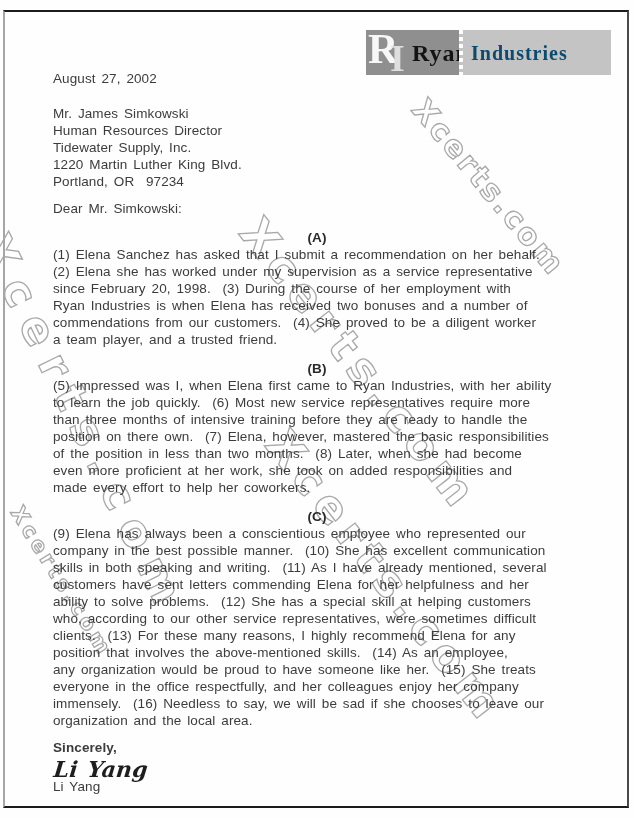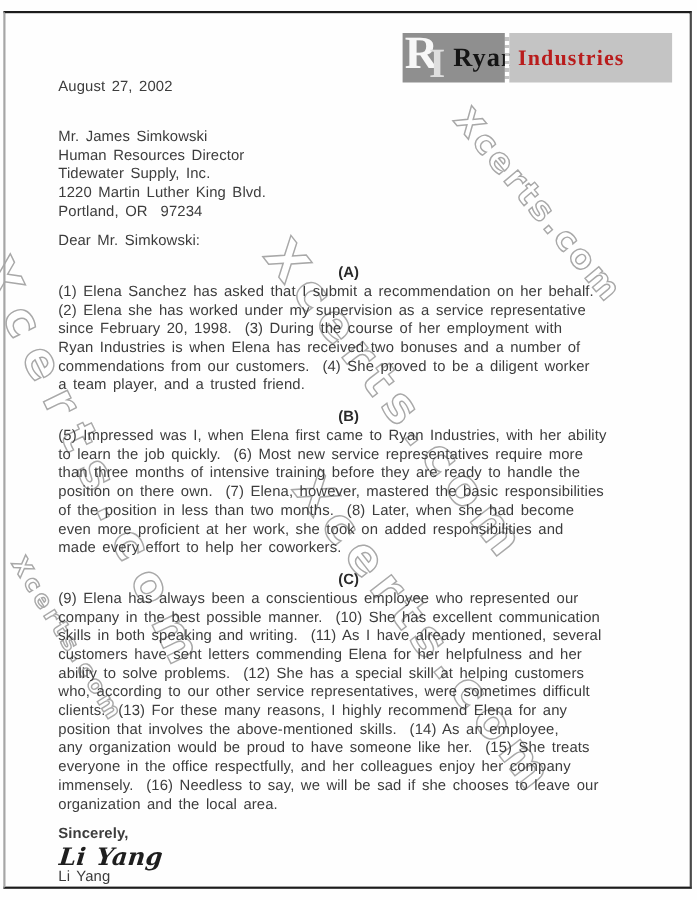--- a/index.html
+++ b/index.html
@@ -56,29 +56,29 @@
     font-size:38px;line-height:38px;color:#dedede;
   }
   .logo-ryan{
     position:absolute;left:46px;top:12px;
     font-family:Liberation Serif, serif;font-weight:bold;
     font-size:24px;line-height:22px;color:#141414;letter-spacing:1px;
   }
   .logo-ind{
     position:absolute;left:8px;top:12px;
     font-family:"Liberation Serif", serif;font-weight:bold;
-    font-size:20px;line-height:22px;color:#b91c1c;letter-spacing:1px;
+    font-size:20px;line-height:22px;color:#0c4a6e;letter-spacing:1px;
   }
   
   .content{
     position:absolute;left:53px;top:70px;width:528px;z-index:2;
     font-size:13.5px;line-height:17px;color:#3c3c3c;
     letter-spacing:0.1px;word-spacing:2px;
   }
-  .date{margin:0 0 28px 0;}
+  .date{margin:0 0 18px 0;}
   .recipient{margin:0 0 10px 0;white-space:pre-wrap;}
   .salutation{margin:0 0 12px 0;}
   .section-label{margin:12px 0 0 0;text-align:center;font-weight:bold;color:#2a2a2a;}
   .para{white-space:pre-wrap;}
   .closing{margin:10px 0 0 0;font-weight:bold;}
   .sig-script{
     font-family:"DejaVu Serif", serif;
     font-style:italic;font-weight:bold;
     font-size:22px;line-height:18px;
     color:#1e1e1e;

